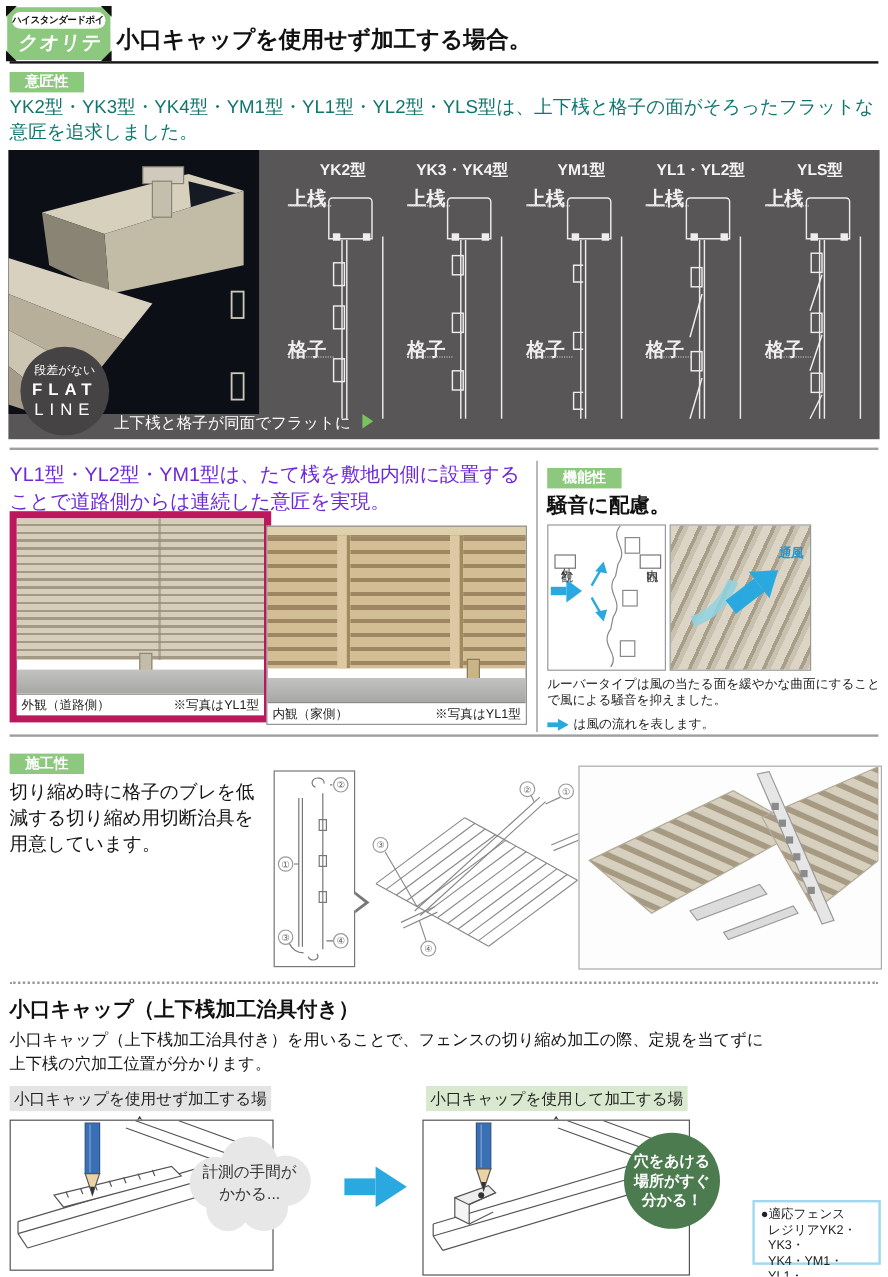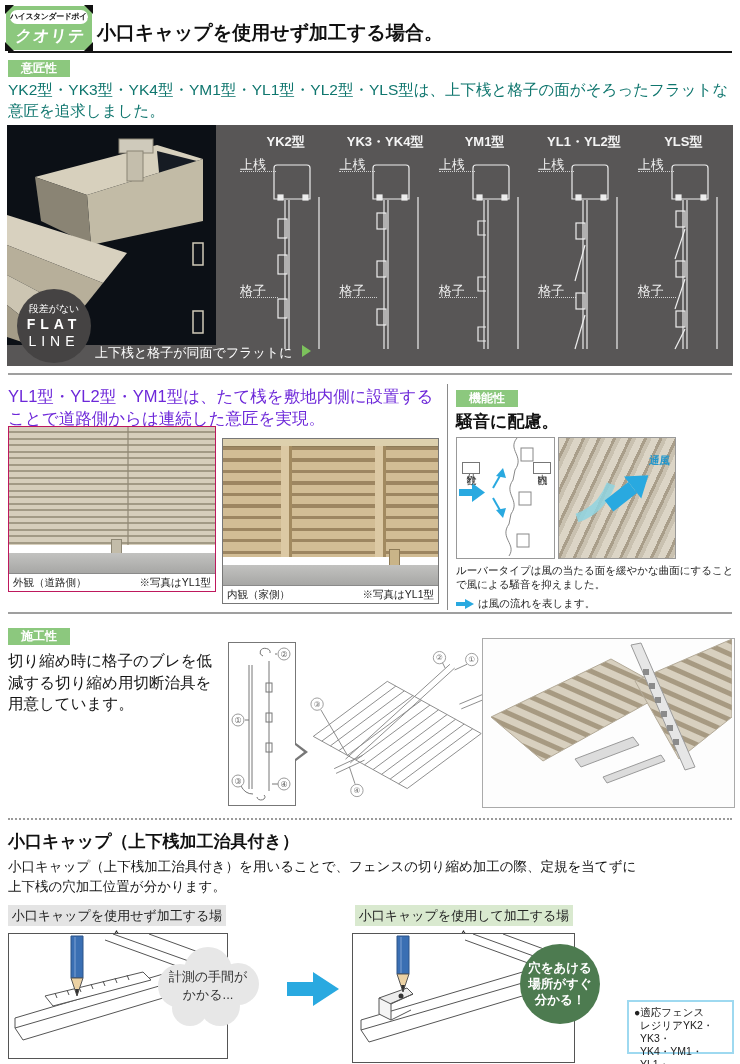--- a/index.html
+++ b/index.html
@@ -3,21 +3,21 @@
 <meta charset="utf-8">
 <style>
   html,body{margin:0;padding:0;background:#fff;}
   #page{position:relative;width:740px;height:1064px;background:#fff;overflow:hidden;
         font-family:"Liberation Sans",sans-serif;color:#1b1b1b;}
   .abs{position:absolute;}
   .tag{position:absolute;width:62px;height:17px;background:#8cc87e;color:#fff;
        font-size:12px;line-height:17px;text-align:center;font-weight:bold;}
   .rule{position:absolute;height:2px;background:#9f9f9f;}
   .dotleader{position:absolute;height:0;border-top:1px dotted #cfcfcf;}
-  .wlabel{position:absolute;font-size:13px;color:#f0f0f0;}
+  .wlabel{position:absolute;font-size:16px;color:#f0f0f0;font-weight:bold;}
   .colhead{position:absolute;top:8px;left:0;right:0;text-align:center;
            font-size:13px;font-weight:bold;color:#f4f4f4;}
   .photo-strip{position:absolute;left:0;right:0;bottom:0;height:17px;background:#fff;
                border-top:1px solid #8a8a8a;display:flex;justify-content:space-between;
                align-items:center;padding:0 4px;font-size:10.5px;color:#222;}
   .vlab{position:absolute;writing-mode:vertical-rl;border:1px solid #777;background:#fff;
         font-size:10px;padding:3px 1px;color:#333;letter-spacing:2px;}
   .hbar{position:absolute;height:21px;font-size:13px;line-height:21px;text-align:center;color:#222;}
   .artbox{position:absolute;border:1px solid #555;background:#fff;}
   .tri{width:0;height:0;display:inline-block;}
@@ -175,21 +175,21 @@
           <line x1="55" y1="46" x2="55" y2="198"></line>
         </svg>
       </div>
     </div>
   </div>
 
   <div class="rule" style="left:8px;top:373px;width:724px;"></div>
 
   <div class="abs" style="left:8px;top:386px;width:436px;font-size:16.5px;line-height:1.32;color:#6d28d9;font-weight:500;">YL1型・YL2型・YM1型は、たて桟を敷地内側に設置することで道路側からは連続した意匠を実現。</div>
 
-  <div class="abs" style="left:8px;top:426px;width:206px;height:164px;border:1px solid #be185d;background:#fff;">
+  <div class="abs" style="left:8px;top:426px;width:206px;height:164px;border:6px solid #be185d;background:#fff;">
     <div class="abs" style="left:0;top:0;right:0;height:118px;background:repeating-linear-gradient(to bottom,#d6cebb 0 4.5px,#a29a85 4.5px 6.5px);"></div>
     <div class="abs" style="left:118px;top:0;width:2px;height:118px;background:#8f8875;opacity:.6;"></div>
     <div class="abs" style="left:102px;top:112px;width:9px;height:28px;background:#c3bca9;border:1px solid #8f8875;"></div>
     <div class="abs" style="left:0;top:126px;right:0;height:20px;background:linear-gradient(#c2c2c0,#a7a7a5);"></div>
     <div class="photo-strip">
       <span>外観（道路側）</span>
       <span>※写真はYL1型</span>
     </div>
   </div>
 

